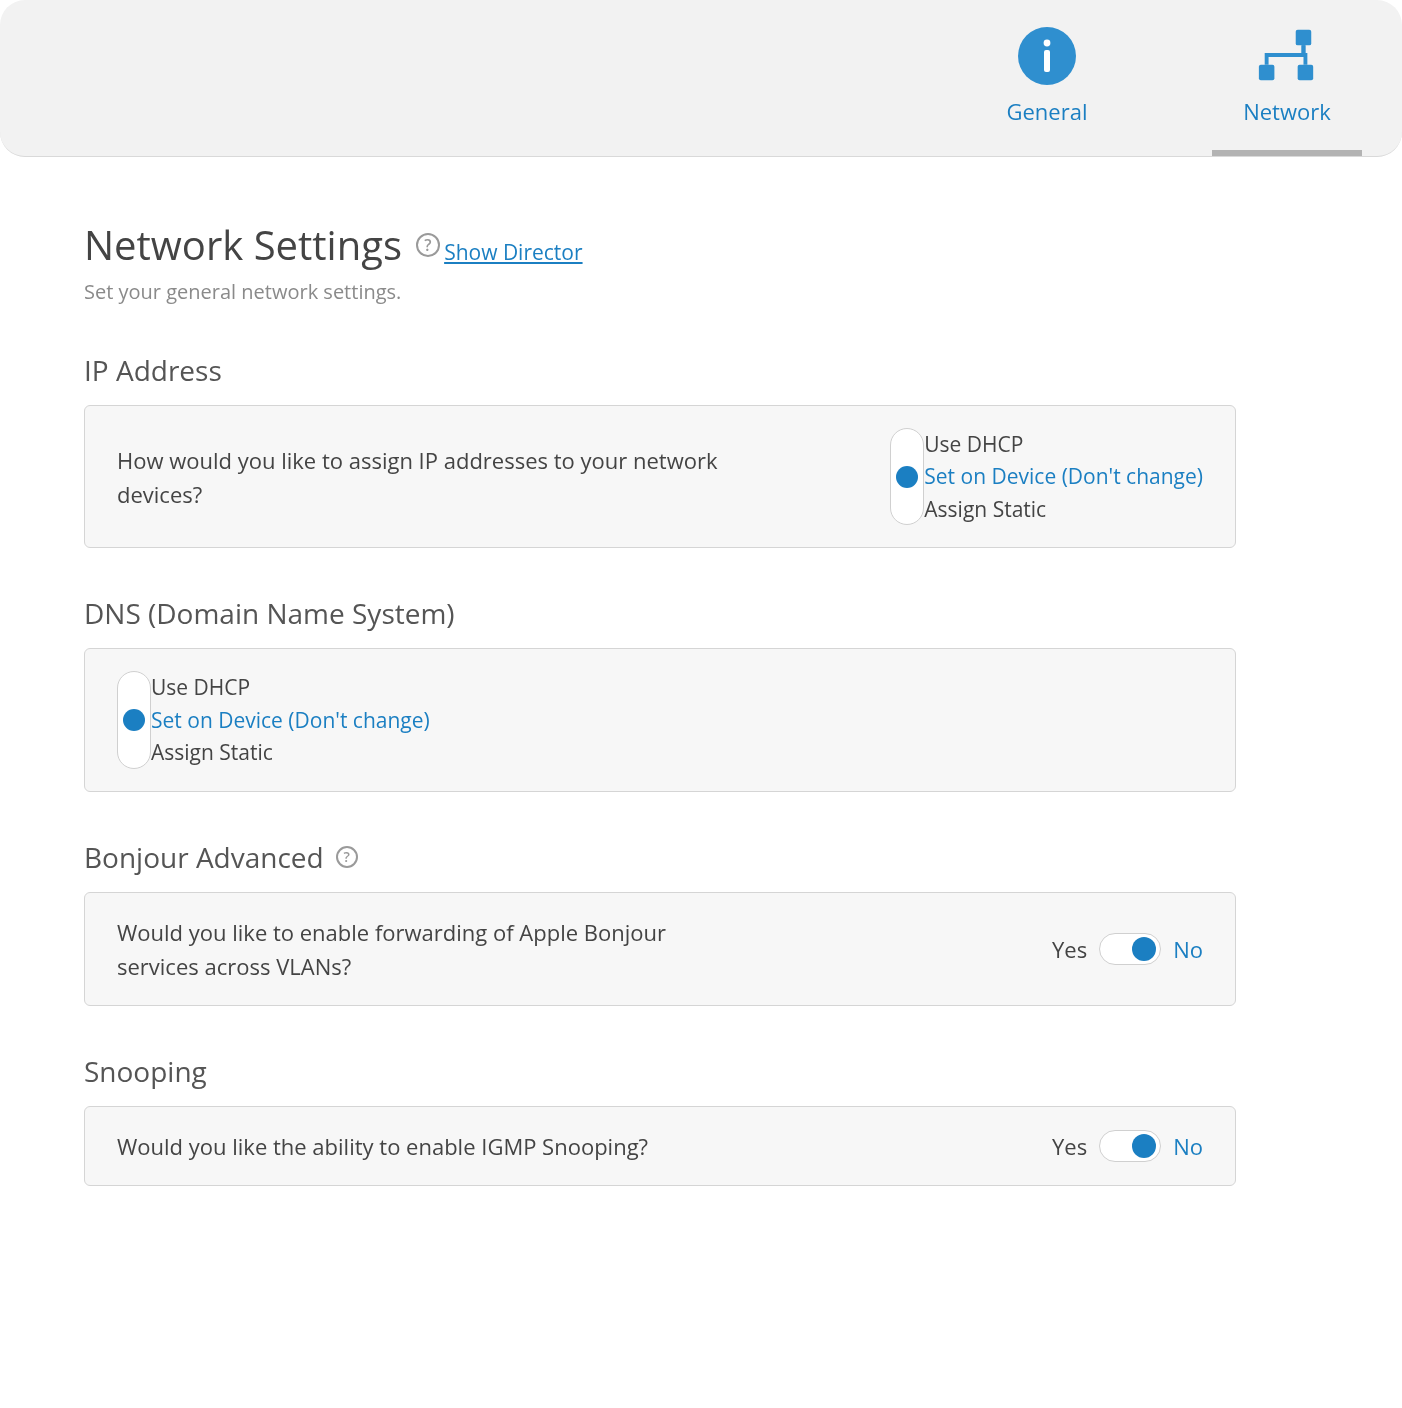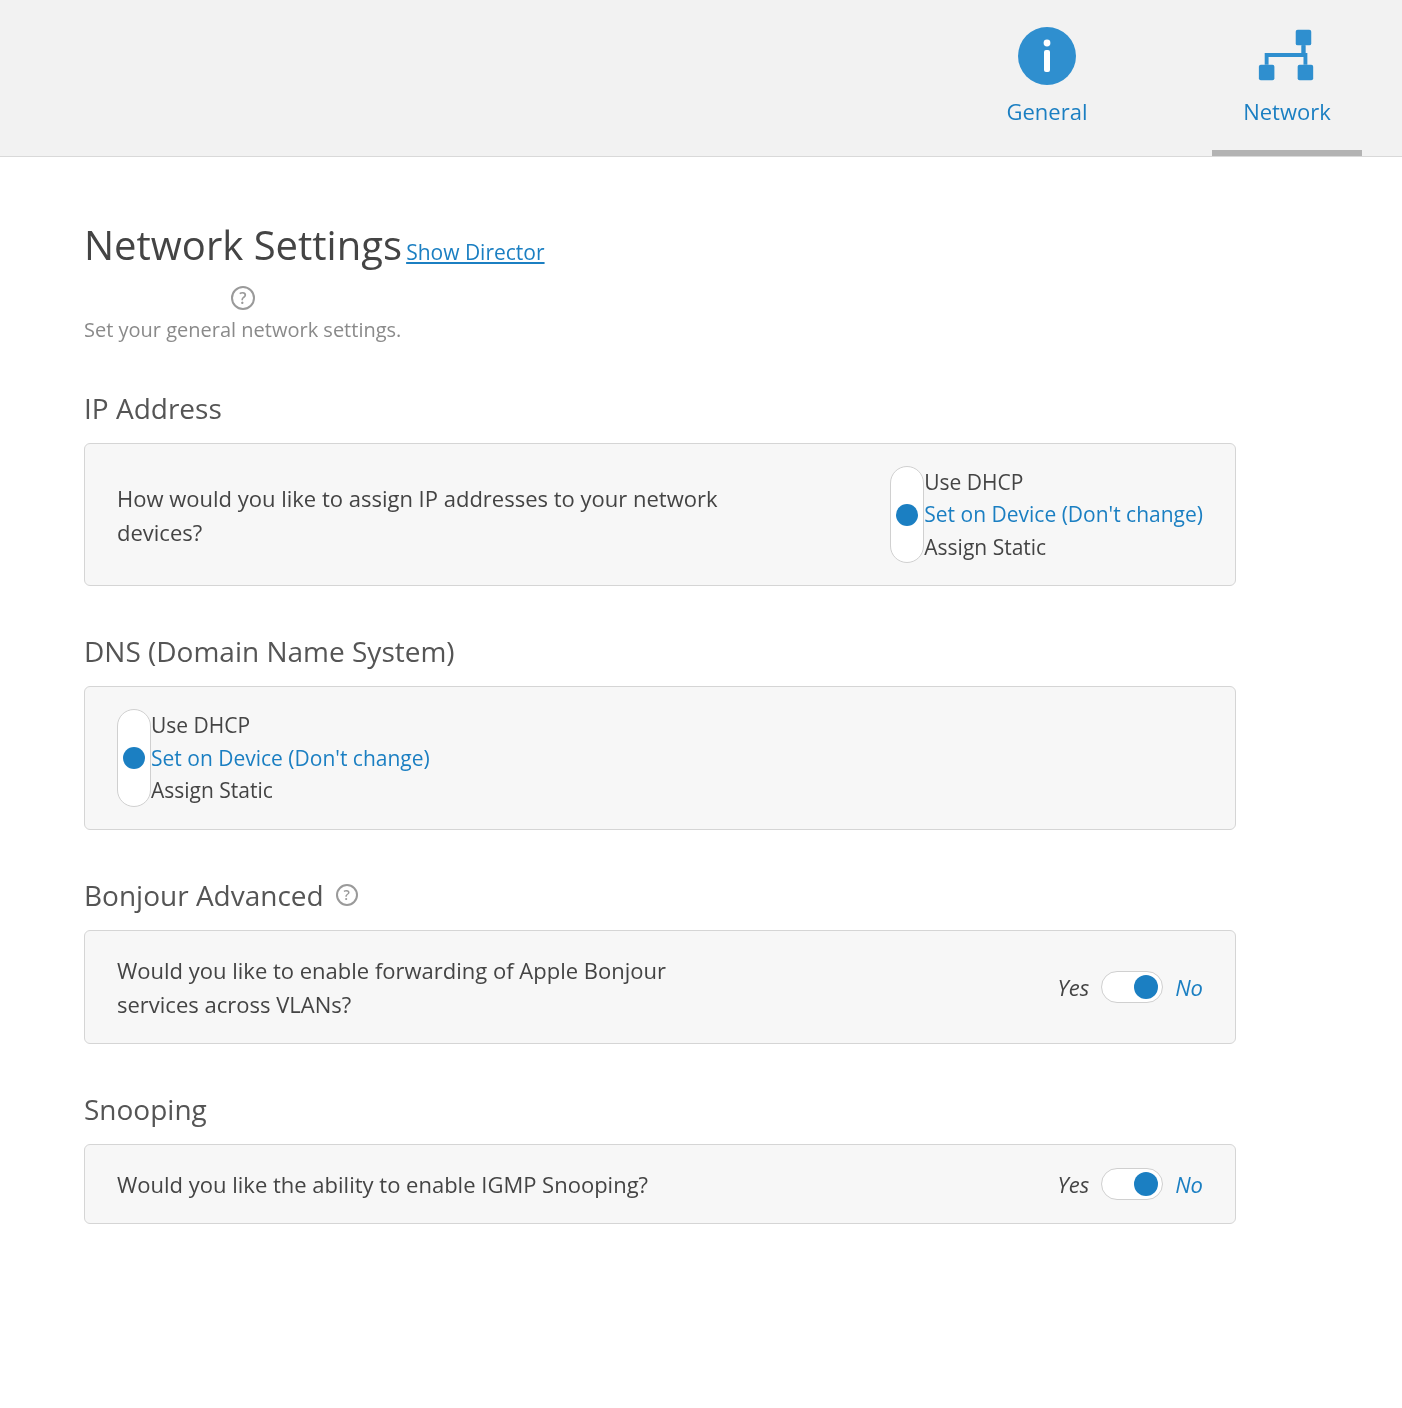--- a/index.html
+++ b/index.html
@@ -9,20 +9,21 @@
     color: #3a3a3a;
     width: 1402px;
   }
   .topbar {
     background: #f2f2f2;
     border-bottom: 1px solid #d9d9d9;
     display: flex;
     justify-content: flex-end;
     padding: 24px 40px 0 40px;
     gap: 90px;
+    border-radius: 25px;
   }
   .tab {
     display: flex;
     flex-direction: column;
     align-items: center;
     width: 150px;
     cursor: pointer;
     padding-bottom: 24px;
     border-bottom: 6px solid transparent;
   }
@@ -45,21 +46,20 @@
     padding: 60px 84px 40px 84px;
     max-width: 1320px;
   }
   h1 {
     font-size: 40px;
     font-weight: 400;
     color: #444;
     display: inline-flex;
     align-items: center;
     gap: 14px;
-    flex-direction: column;
   }
   .help-icon {
     display: inline-flex;
     align-items: center;
     justify-content: center;
     width: 24px;
     height: 24px;
     border: 2px solid #9a9a9a;
     border-radius: 50%;
     color: #9a9a9a;
@@ -157,21 +157,20 @@
   }
   .tri-labels .opt.selected {
     color: #1b7fc2;
   }
   
   .yn {
     display: flex;
     align-items: center;
     gap: 12px;
     font-size: 22px;
-    font-style: italic;
   }
   .yn .side { color: #444; }
   .yn .side.active { color: #1b7fc2; }
   .switch {
     width: 62px;
     height: 32px;
     background: #ffffff;
     border: 1px solid #d0d0d0;
     border-radius: 18px;
     position: relative;

